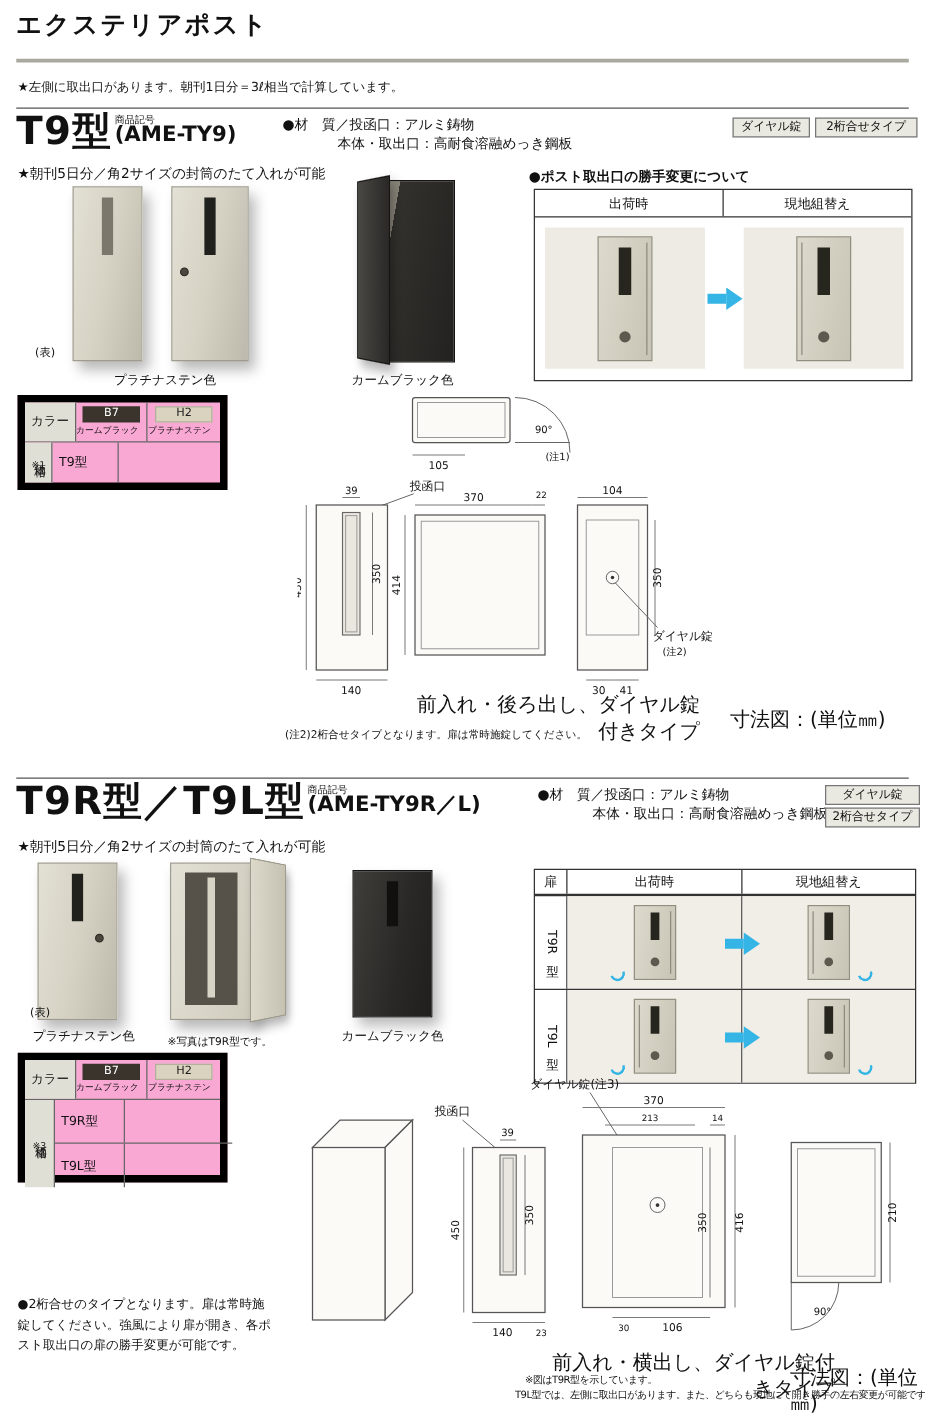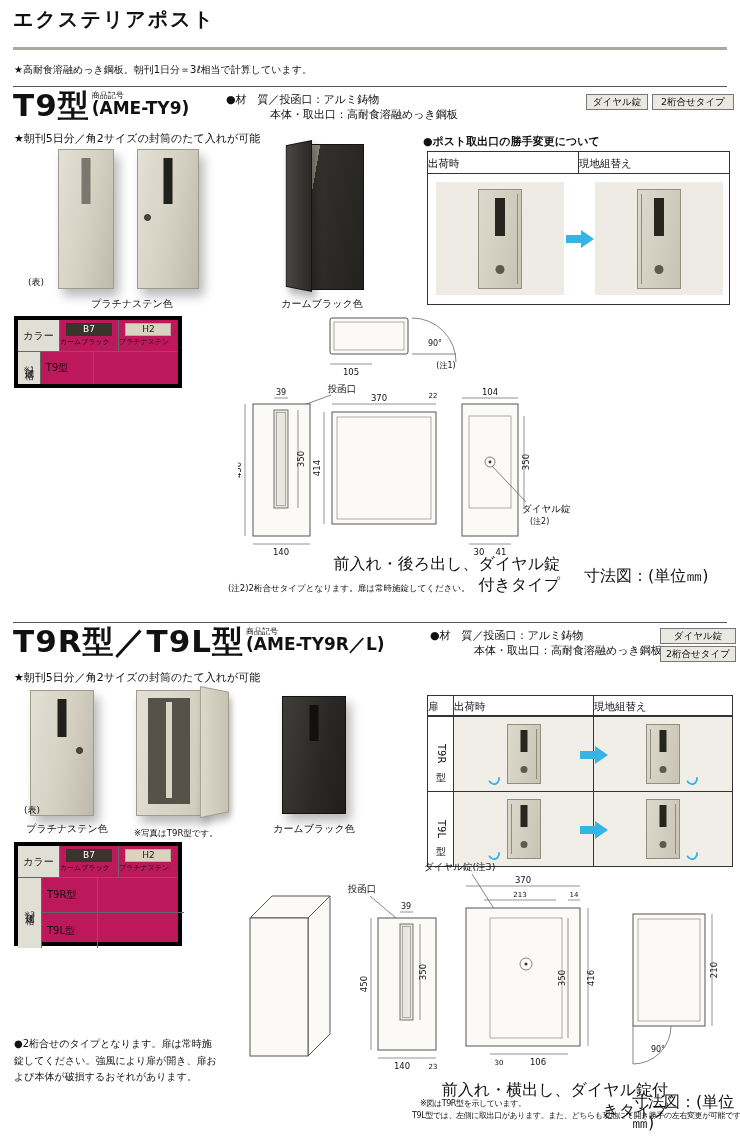--- a/index.html
+++ b/index.html
@@ -53,34 +53,34 @@
       background:linear-gradient(100deg,#e3e0d5,#cfcbbc);box-shadow:5px 7px 10px rgba(0,0,0,.28)}
   #t9rlPhoto2 .op{position:absolute;left:12px;top:12px;width:42px;height:106px;background:#56524a}
   #t9rlPhoto2 .sl{position:absolute;left:30px;top:16px;width:6px;height:96px;background:#d8d4c6}
   #t9rlPhoto2 .dr{position:absolute;left:64px;top:0;width:40px;height:132px;border:1px solid #9f9b8d;
       background:linear-gradient(90deg,#dcd8ca,#c6c2b2);transform:perspective(260px) rotateY(38deg);transform-origin:left center;box-shadow:4px 6px 9px rgba(0,0,0,.3)}
 
   
   .swap-title{position:absolute;font-size:11px;font-weight:700}
   .swap-table{position:absolute;border:1.5px solid #333;background:#fff}
   .swap-head{display:flex;border-bottom:1px solid #333}
-  .swap-head .cell{text-align:left;font-size:10.5px}
+  .swap-head .cell{text-align:center;font-size:10.5px}
   .mini-mb{position:relative;background:linear-gradient(100deg,#ddd9cc,#c8c4b5);border:1px solid #938f80}
   .mini-mb .slot{position:absolute;left:50%;transform:translateX(-50%);background:#26261f}
   .mini-mb .dial{position:absolute;left:50%;transform:translateX(-50%);border-radius:50%;background:#5d594e}
   .mini-mb.hl::before,.mini-mb.hr::before{content:"";position:absolute;top:4px;bottom:4px;width:1px;background:#8f8b7d}
   .mini-mb.hl::before{left:3px}
   .mini-mb.hr::before{right:3px}
   .cyan-arrow{position:absolute;width:28px;height:18px}
   .cyan-arrow .bar{position:absolute;left:0;top:5px;width:15px;height:8px;background:#35b5e5}
   .cyan-arrow .head{position:absolute;left:15px;top:0;width:0;height:0;border-left:13px solid #35b5e5;border-top:9px solid transparent;border-bottom:9px solid transparent}
   .swirl{position:absolute;width:12px;height:12px;border:2px solid #35b5e5;border-top-color:transparent;border-left-color:transparent;border-radius:50%;transform:rotate(25deg)}
 
   
-  .spec-table{position:absolute;border:4px solid #000000;background:#be185d}
+  .spec-table{position:absolute;border:6px solid #000000;background:#f9a8d4}
   .spec-table .cell{border-right:1px solid #666;overflow:hidden}
   .spec-table .cell:last-child{border-right:none}
   .hd{background:#e0dfd5;text-align:center;font-size:10px}
   .sw{width:46px;height:13px;font-size:9px;line-height:13px;text-align:center;margin:3px auto 1px}
   .sw.b7{background:#3a342d;color:#fff}
   .sw.h2c{background:#d9d3bf;color:#222;border:1px solid #b4af9d;line-height:11px}
   .swname{font-size:7px;text-align:left}
   .price-hd{display:flex;flex-direction:column;align-items:center;justify-content:center;background:#e0dfd5}
   .price-hd .v{writing-mode:vertical-rl;font-size:9.5px;letter-spacing:1px}
   .price-hd .pn{font-size:7.5px;margin-top:1px}
@@ -105,21 +105,21 @@
   svg text.s9{font-size:9.5px}
   svg text.st{text-anchor:start}
 </style>
 </head>
 <body>
 
 <div id="page">
 
   <div class="abs" id="pageTitle">エクステリアポスト</div>
   <div class="abs" id="titleRule"></div>
-  <div class="abs" id="pageNote">★高耐食溶融めっき鋼板。朝刊1日分＝3ℓ相当で計算しています。</div>
+  <div class="abs" id="pageNote">★左側に取出口があります。朝刊1日分＝3ℓ相当で計算しています。</div>
 
   <div class="abs sec-rule" style="top:86px"></div>
 
   <div class="abs sec-title" style="left:13px;top:90px">
     <span class="model">T9型</span>
     <span class="code-group">
       <span class="code-label">商品記号</span>
       <span class="code">(AME-TY9)</span>
     </span>
   </div>
@@ -376,21 +376,21 @@
     <div style="position:absolute;left:24px;top:32px;width:142px;height:35px;border-bottom:1px solid #666;display:flex">
       <div class="cell model-cell" style="width:56px">T9R型</div>
       <div class="cell" style="width:86px"></div>
     </div>
     <div style="position:absolute;left:24px;top:67px;width:142px;height:35px;display:flex">
       <div class="cell model-cell" style="width:56px">T9L型</div>
       <div class="cell" style="width:86px"></div>
     </div>
   </div>
 
-  <div class="warn-note" style="left:14px;top:1036px;width:206px">●2桁合せのタイプとなります。扉は常時施錠してください。強風により扉が開き、扉および本体が破損するおそれがあります。</div>
+  <div class="warn-note" style="left:14px;top:1036px;width:206px">●2桁合せのタイプとなります。扉は常時施錠してください。強風により扉が開き、各ポスト取出口の扉の勝手変更が可能です。</div>
 
   <svg class="abs" style="left:238px;top:856px" width="500" height="230" viewBox="0 0 500 230">
 
     <text class="s9 st" x="186" y="14">ダイヤル錠(注3)</text>
     <line class="ld" x1="234" y1="18" x2="286" y2="100"></line>
 
     <g>
       <polygon class="ol" points="12,62 34,40 92,40 70,62"></polygon>
       <polygon class="ol" points="70,62 92,40 92,178 70,200"></polygon>
       <rect class="ol" x="12" y="62" width="58" height="138"></rect>

